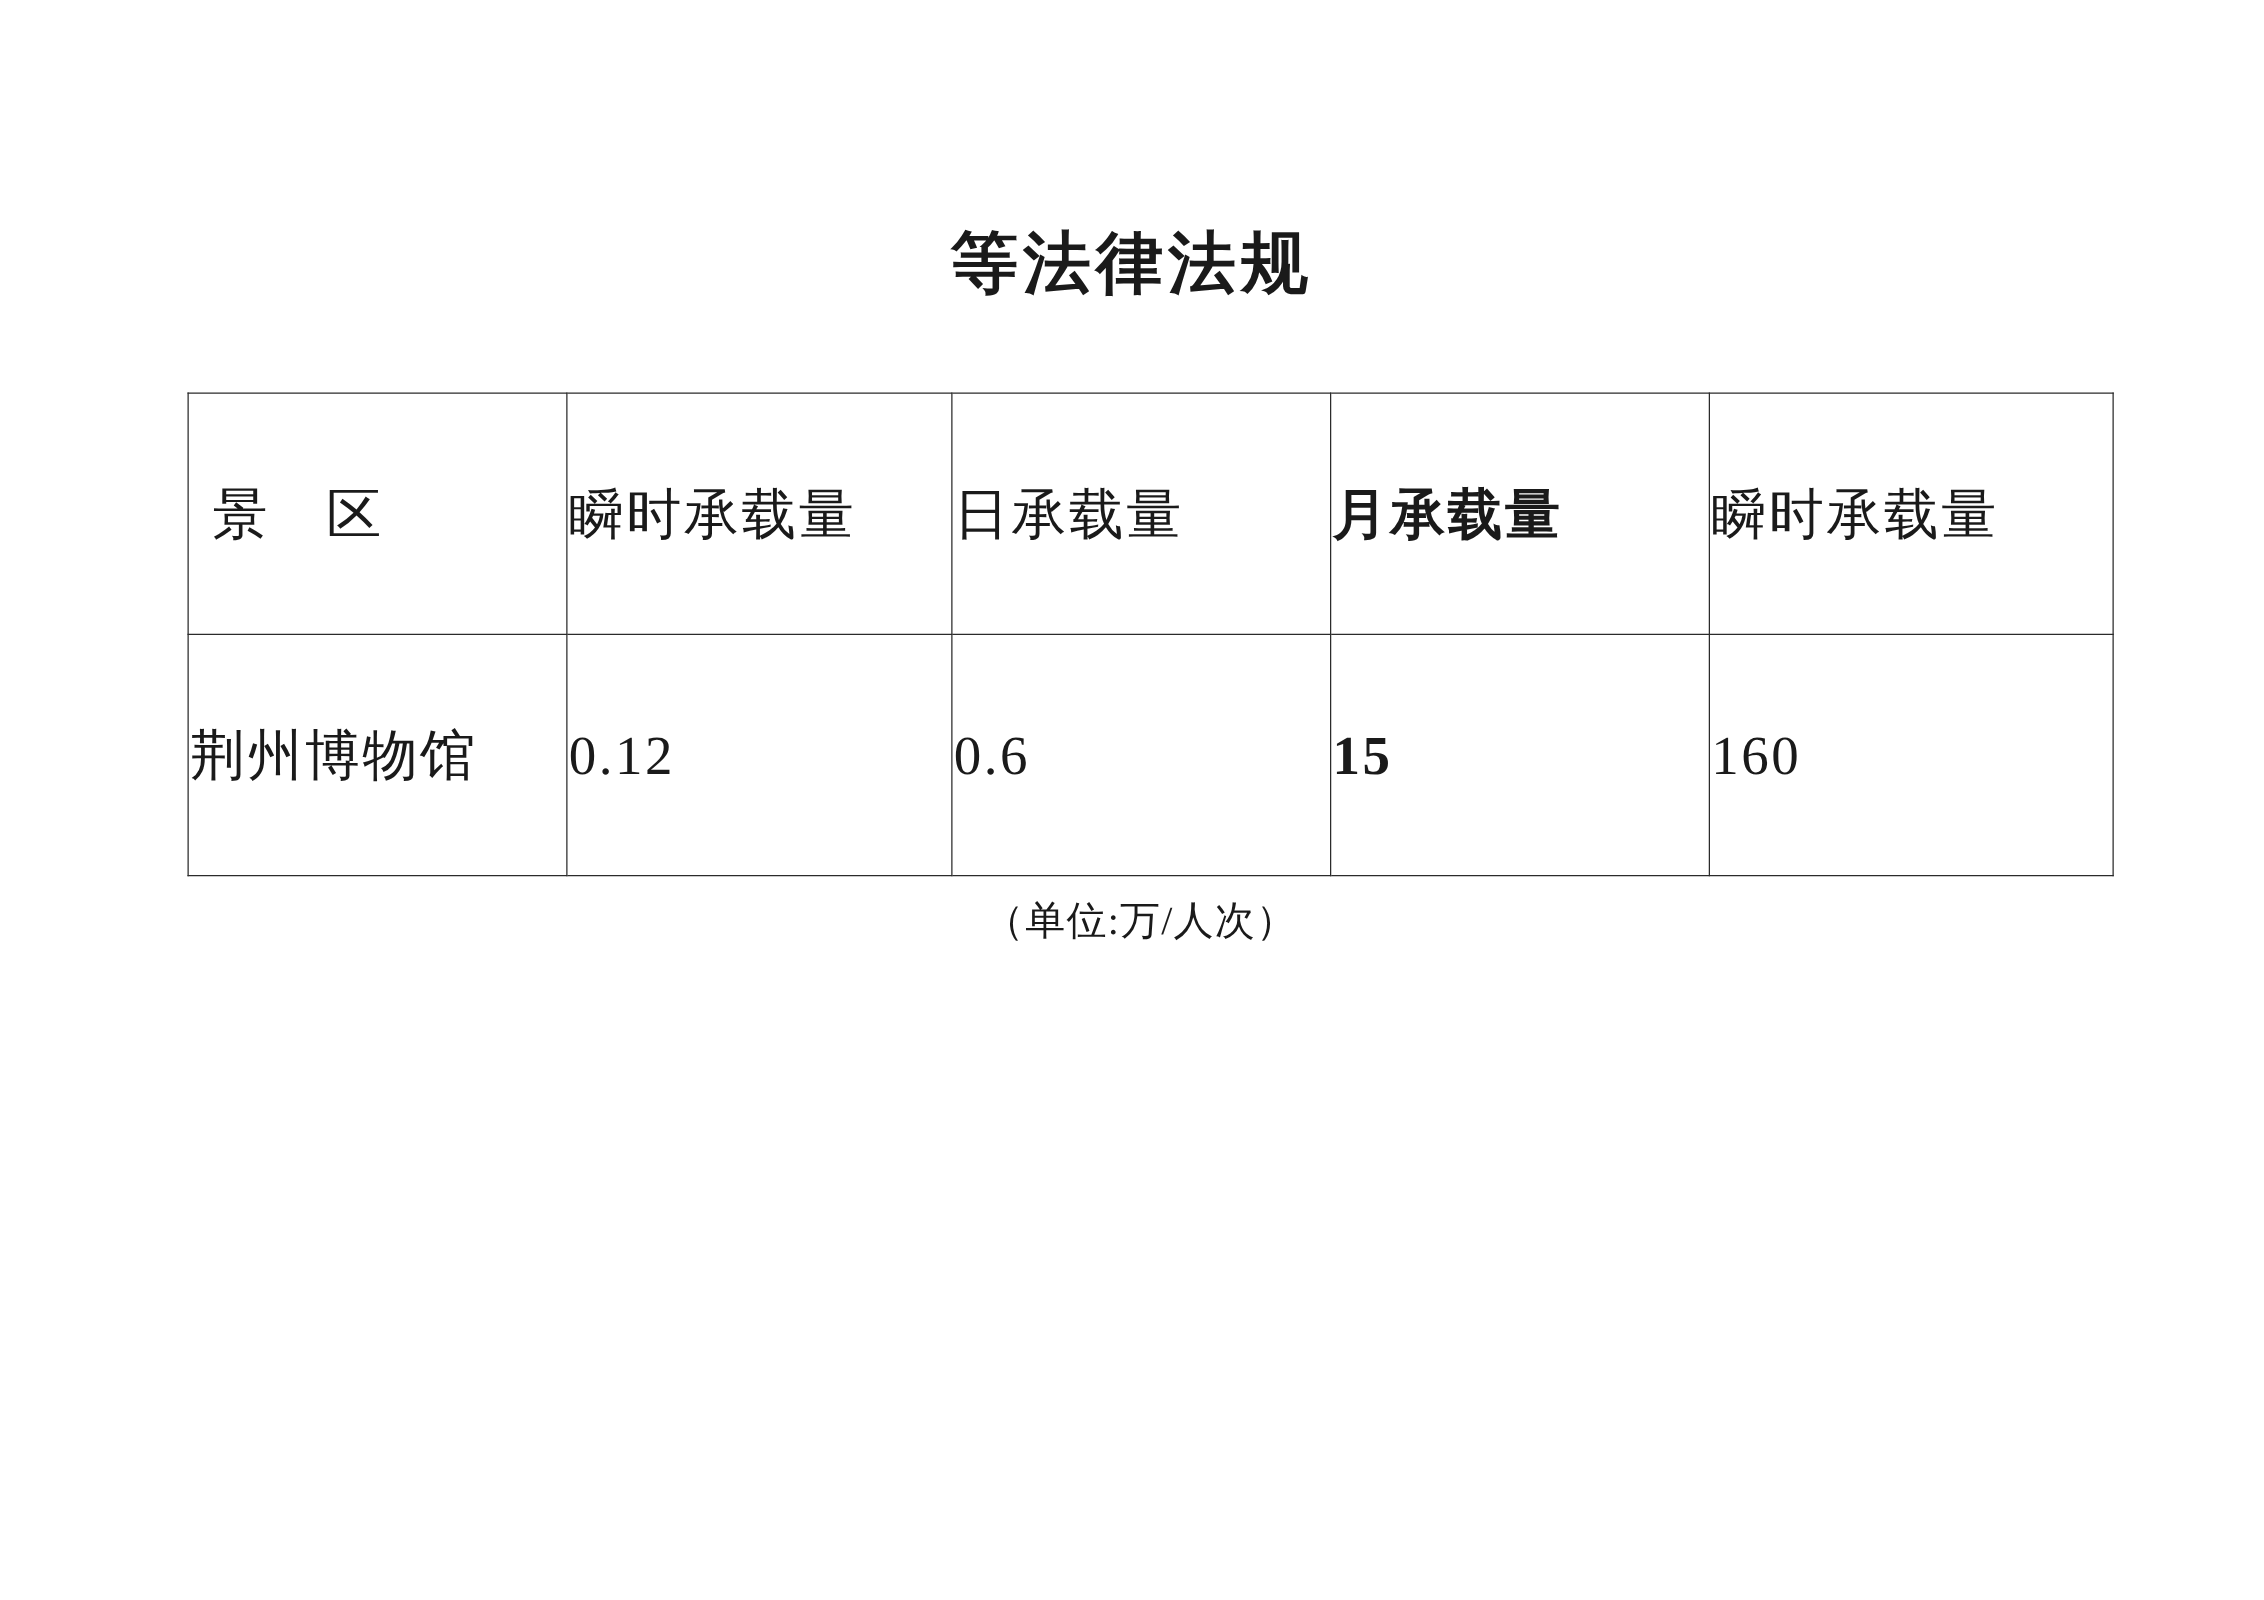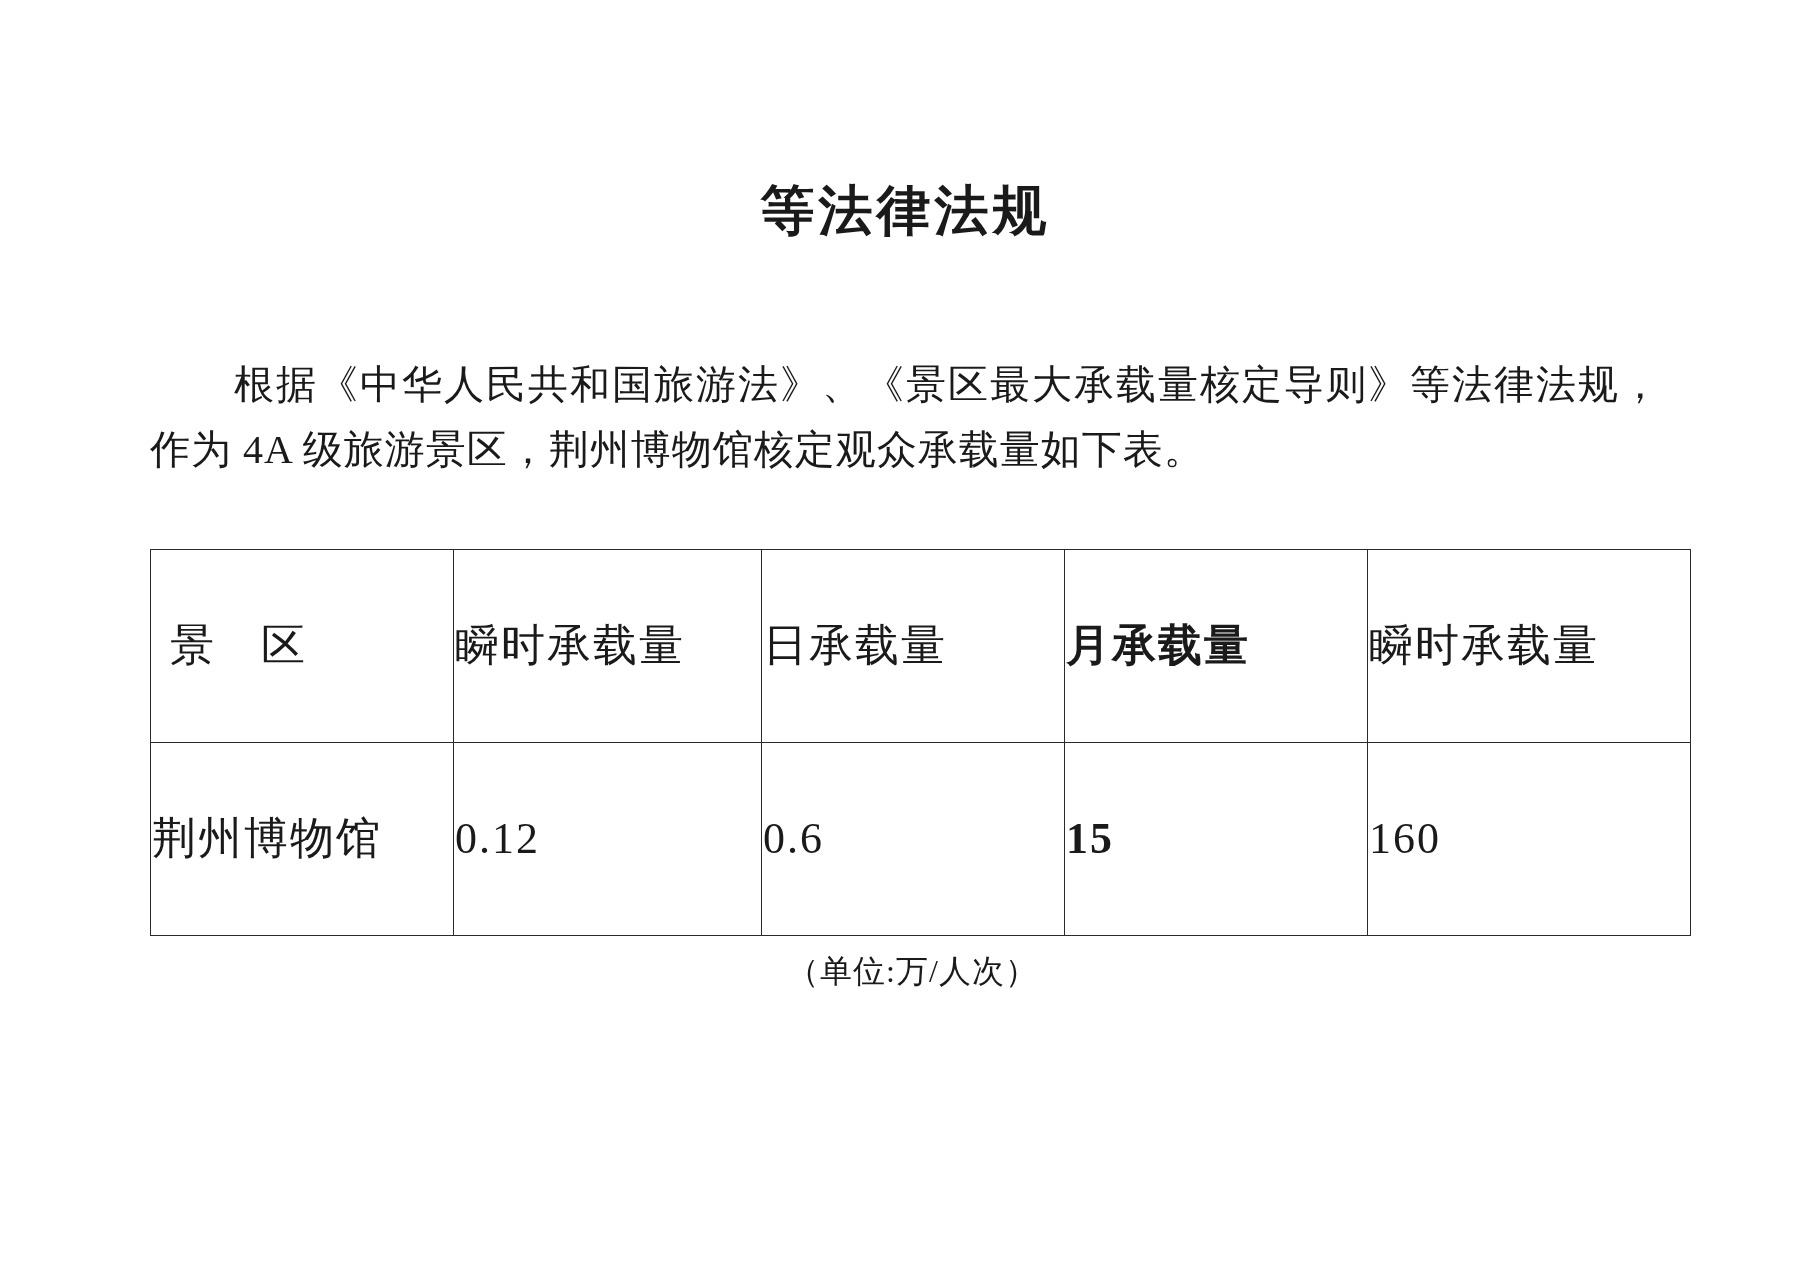--- a/index.html
+++ b/index.html
@@ -83,21 +83,20 @@
     letter-spacing: 1px;
   }
 </style>
 </head>
 <body>
 
 <div class="page">
 
   <h1 class="doc-title">等法律法规</h1>
 
-  <p class="body-text">根据《中华人民共和国旅游法》、《景区最大承载量核定导则》等法律法规，作为 4A 级旅游景区，荆州博物馆核定观众承载量如下表。</p>
 
   <div class="table-wrap">
     <table class="capacity-table">
       <tbody>
         <tr class="head-row">
           <td class="col-scenic">
             <span class="scenic-head">景 区</span>
           </td>
           <td class="col-m1">瞬时承载量</td>
           <td class="col-m2">日承载量</td>

